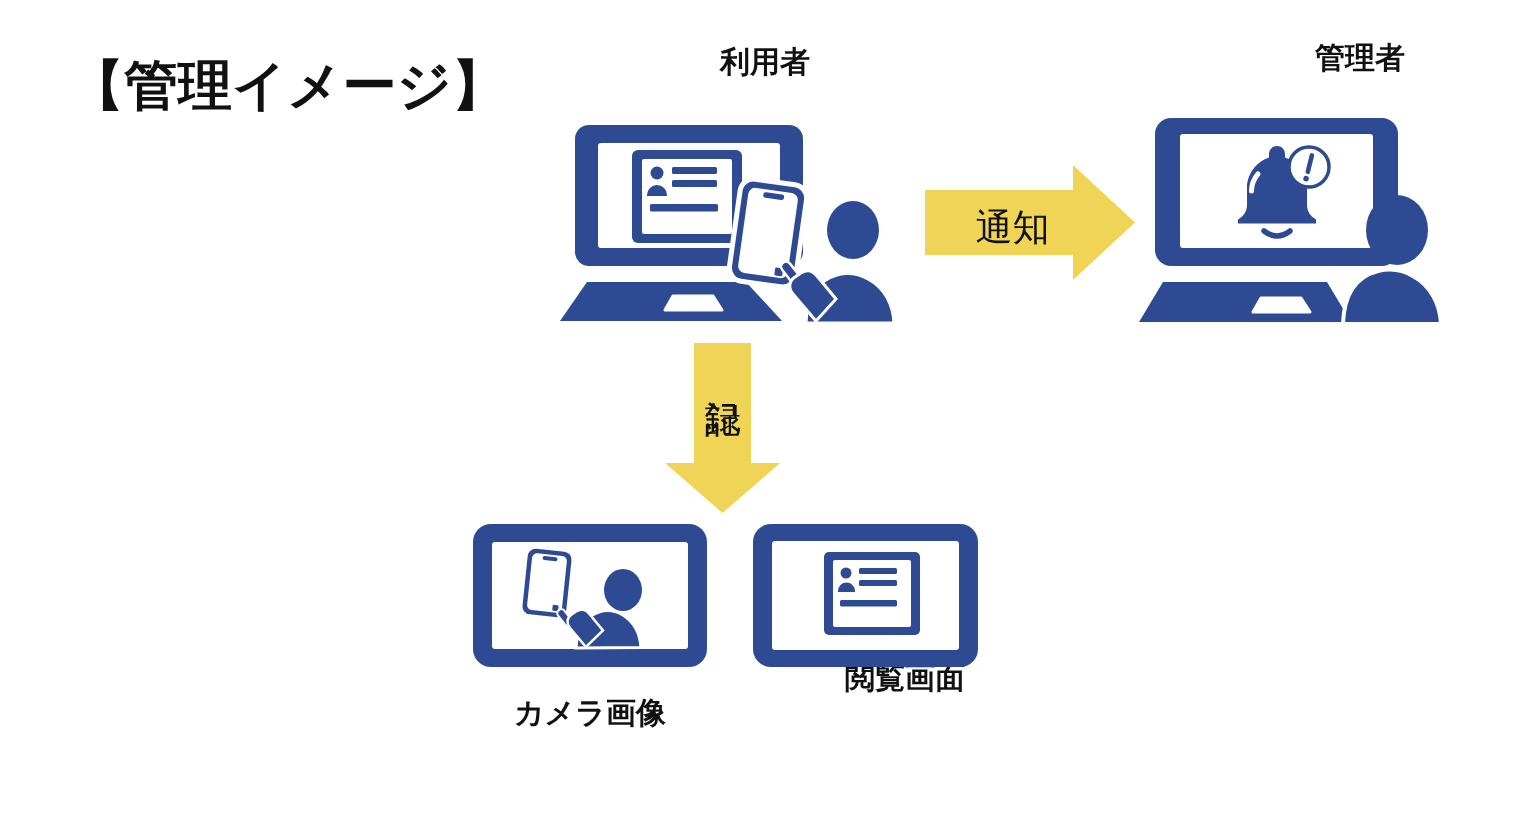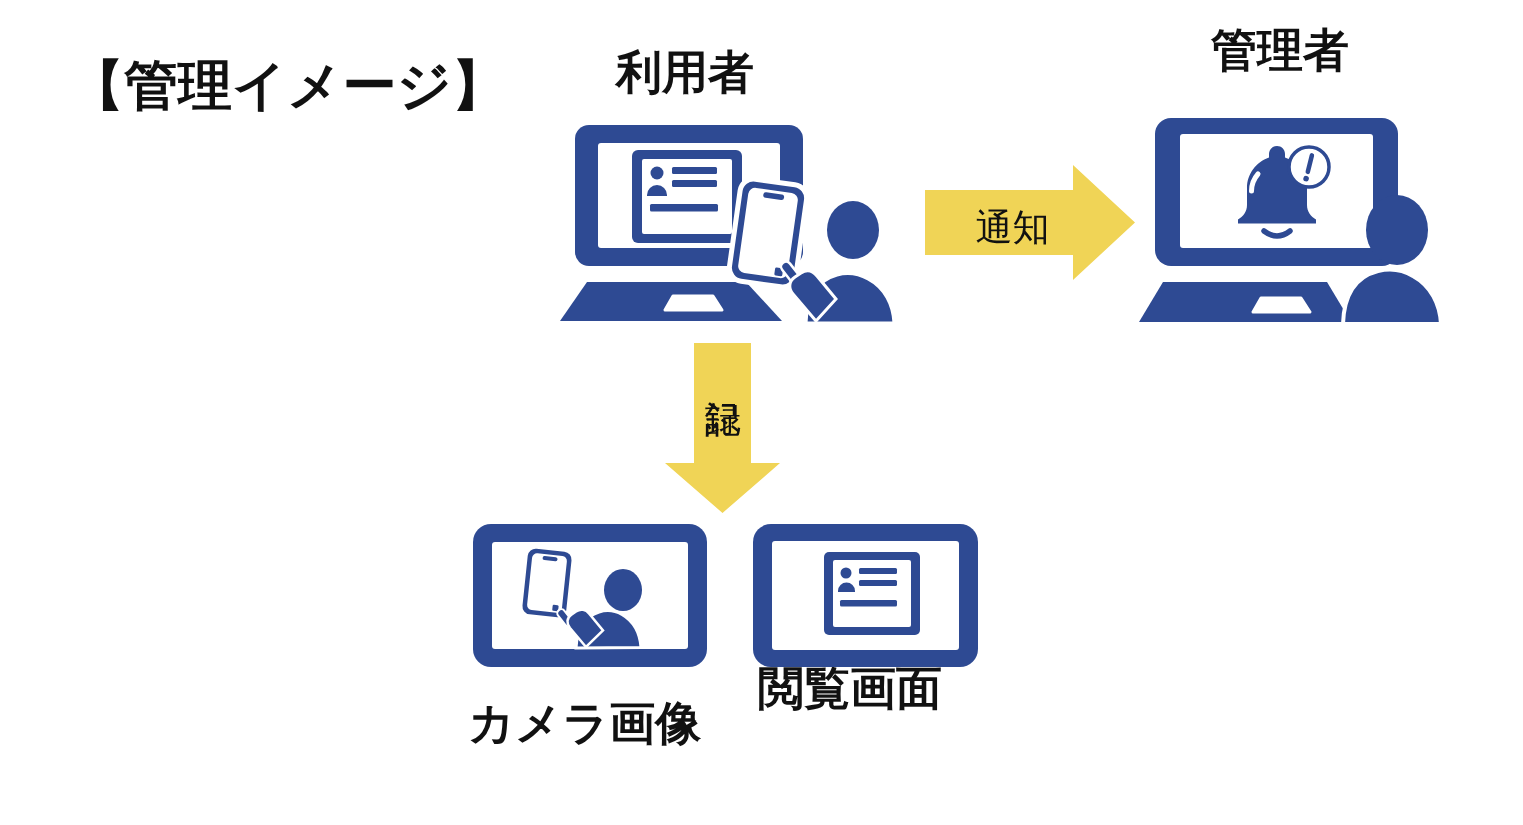--- a/index.html
+++ b/index.html
@@ -17,25 +17,25 @@
     color:var(--text-black);
     overflow:hidden;
   }
   .abs{position:absolute;}
   .diagram-title{
     left:70px;top:50px;
     font-size:54px;font-weight:600;letter-spacing:0px;
     white-space:nowrap;
   }
   .node-label{
-    font-size:46px;font-weight:600;text-align:center;white-space:nowrap;
+    font-size:30px;font-weight:600;text-align:right;white-space:nowrap;
   }
   .user-label{left:560px;top:42px;width:250px;}
-  .admin-label{left:1155px;top:20px;width:250px;}
-  .camera-label{left:468px;top:693px;width:230px;}
+  .admin-label{left:1155px;top:38px;width:250px;}
+  .camera-label{left:436px;top:693px;width:230px;}
   .viewer-label{left:735px;top:658px;width:230px;}
   .arrow-label{
     font-size:37px;font-weight:400;color:var(--text-black);
     white-space:nowrap;
   }
   .notify-label{left:935px;top:203px;width:155px;text-align:center;}
   .record-label{
     left:704px;top:372px;
     writing-mode:vertical-rl;text-orientation:upright;
     font-size:36px;line-height:1.05;letter-spacing:2px;

